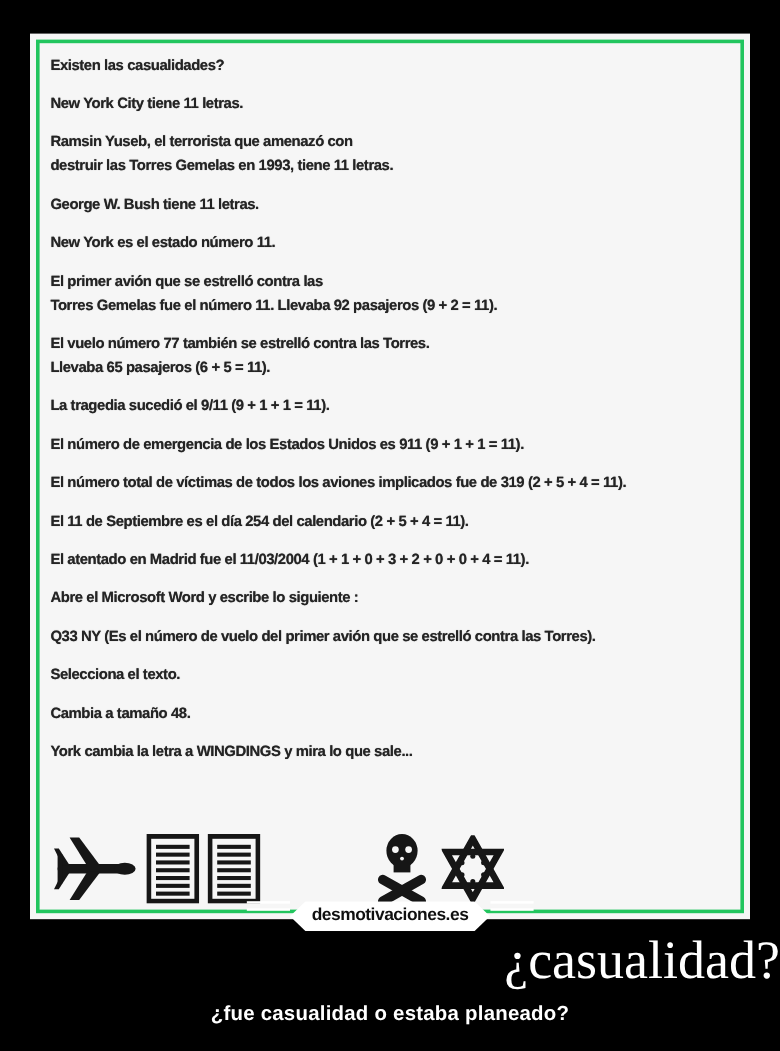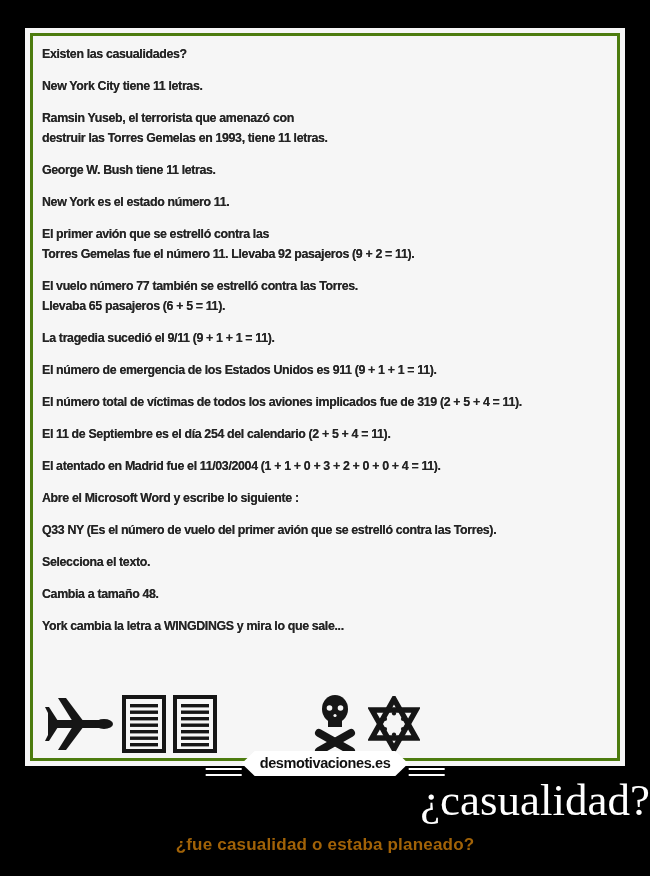--- a/index.html
+++ b/index.html
@@ -14,21 +14,21 @@
   .photo {
     position: absolute; left: 25px; top: 28px;
     width: 600px; height: 738px;
     background: #f6f6f6;
     box-sizing: border-box;
     padding: 5px;
   }
   .photo-frame {
     width: 100%; height: 100%;
     box-sizing: border-box;
-    border: 3px solid #4d7c0f;
+    border: 3px solid #22c55e;
     background: #f6f6f6;
     padding: 8px 6px 0 9px;
     position: relative;
     overflow: hidden;
   }
   .meme-text p {
     margin: 0 0 12px 0;
     font-size: 12.4px;
     line-height: 20px;
     font-weight: bold;
@@ -43,21 +43,21 @@
     height: 64px;
     display: flex; align-items: center;
   }
   .sym { display: block; }
   .sym + .sym { margin-left: 7px; }
   .sym-spacer { width: 92px; }
   
   .banner {
     position: absolute; top: 751px; left: 50%;
     transform: translateX(-50%);
-    display: flex; align-items: flex-end;
+    display: flex; align-items: flex-start;
     z-index: 5;
   }
   .banner-wing { width: 36px; display: flex; flex-direction: column; }
   .banner-wing i { display: block; height: 2px; background: #fff; }
   .banner-wing i + i { margin-top: 4px; }
   .ribbon {
     background: #fff;
     color: #101010;
     font-weight: bold;
     font-size: 14.5px;
@@ -77,21 +77,21 @@
     color: #fff;
   }
   .caption-subtitle {
     position: absolute; top: 835px; left: 0;
     width: 100%;
     text-align: center;
     font-weight: bold;
     font-size: 17px;
     line-height: 20px;
     letter-spacing: 0.2px;
-    color: #a16207;
+    color: #ffffff;
   }
 </style>
 </head>
 <body>
 
 <div class="photo">
   <div class="photo-frame">
     <div class="meme-text">
       <p>Existen las casualidades?</p>
       <p>New York City tiene 11 letras.</p>

